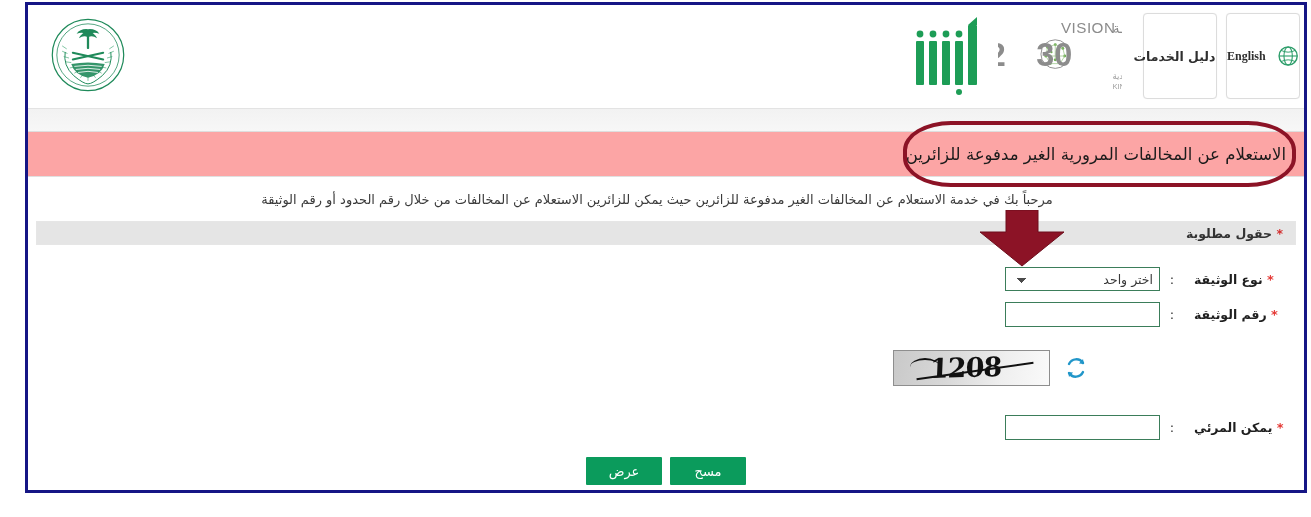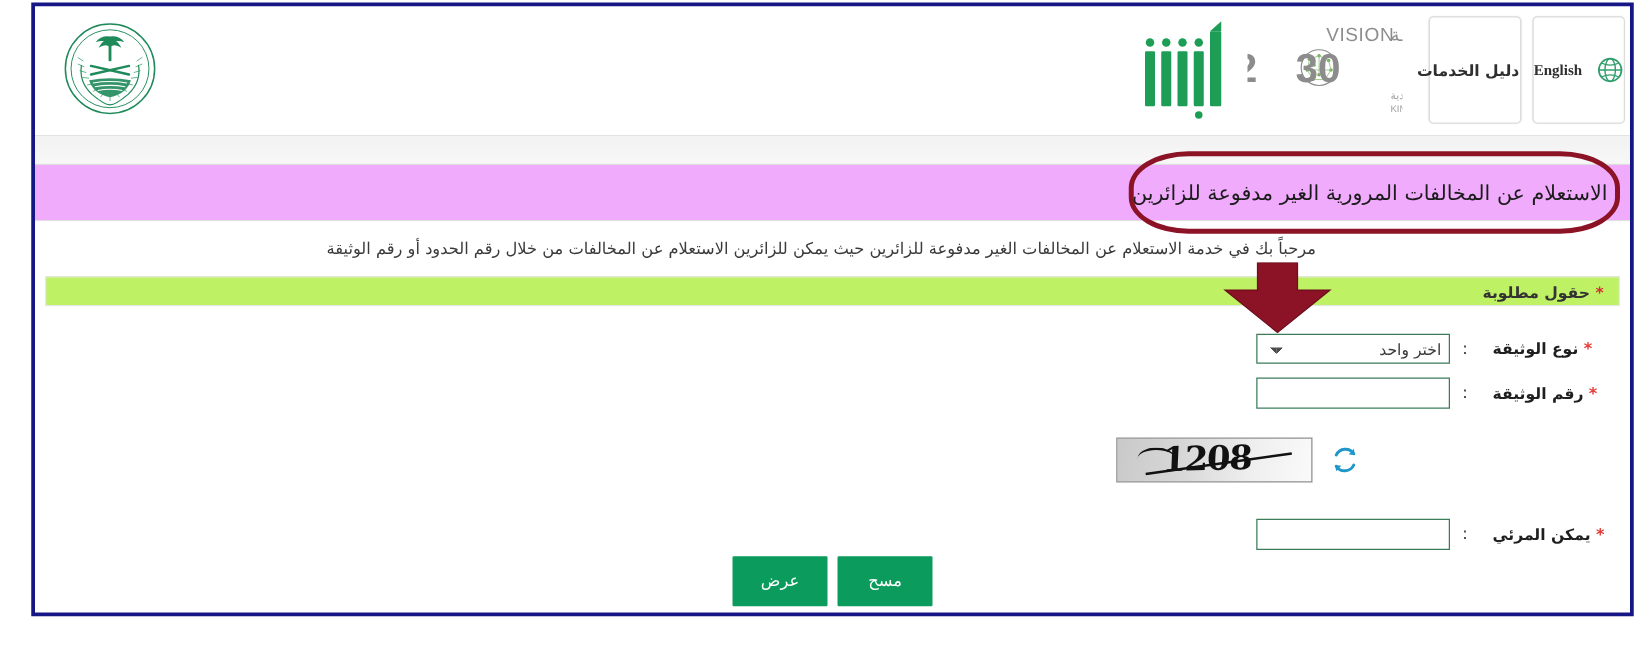--- a/index.html
+++ b/index.html
@@ -103,21 +103,21 @@
     position: relative;
     height: 22px;
     background: linear-gradient(#f2f2f2, #f7f7f7);
     border-bottom: 1px solid #dedede;
   }
 
   
   .title-bar {
     position: relative;
     height: 45px;
-    background: #f0abfc;
+    background: #fca5a5;
     border-bottom: 1px solid #e0e0e0;
     display: flex;
     align-items: center;
     justify-content: flex-start;
     padding-right: 18px;
     box-sizing: border-box;
   }
   .title-text {
     font-size: 16.5px;
     color: #1b1b1b;
@@ -139,21 +139,21 @@
   .desc-text {
     font-size: 13px;
     color: #3a3a3a;
   }
 
   
   .req-bar {
     position: relative;
     margin: 0 8px;
     height: 24px;
-    background: #bef264;
+    background: #e5e5e5;
     border: 1px solid #e6e6e6;
     display: flex;
     align-items: center;
     justify-content: flex-start;
     padding-right: 12px;
     box-sizing: border-box;
     padding-left: 20px;
   }
   .req-text { font-size: 12.5px; color: #333; font-weight: bold; }
   .req-text .star { color: #d32f2f; }
@@ -266,21 +266,21 @@
   .btn-row {
     position: absolute;
     left: 0; right: 0;
     bottom: 10px;
     display: flex;
     justify-content: center;
     gap: 8px;
   }
   .gbtn {
     width: 76px;
-    height: 40px;
+    height: 28px;
     background: #0b9b5c;
     color: #ffffff;
     border: none;
     font-size: 13px;
     font-family: "DejaVu Sans", "Liberation Sans", sans-serif;
     cursor: pointer;
     border-radius: 1px;
   }
 
   

